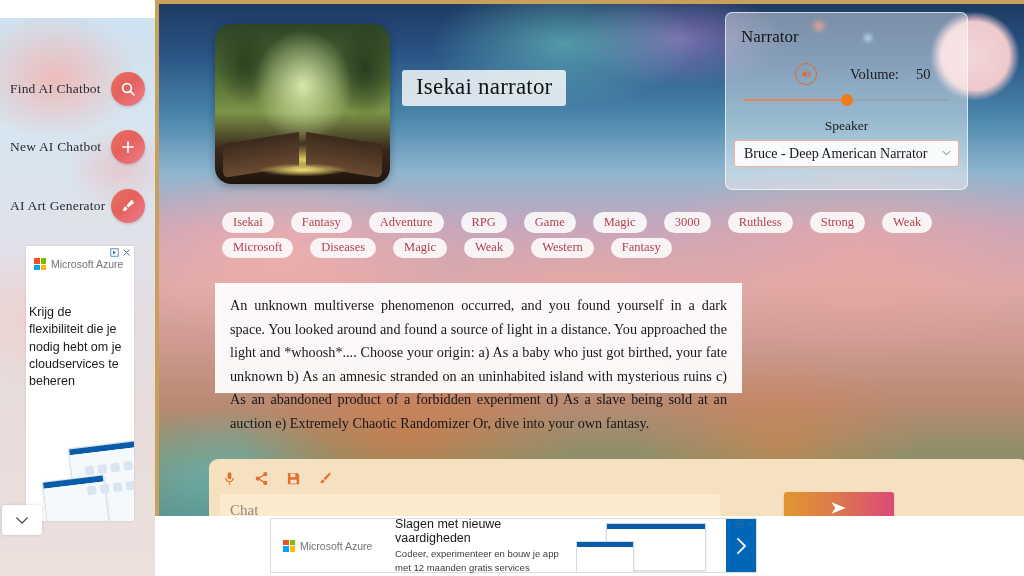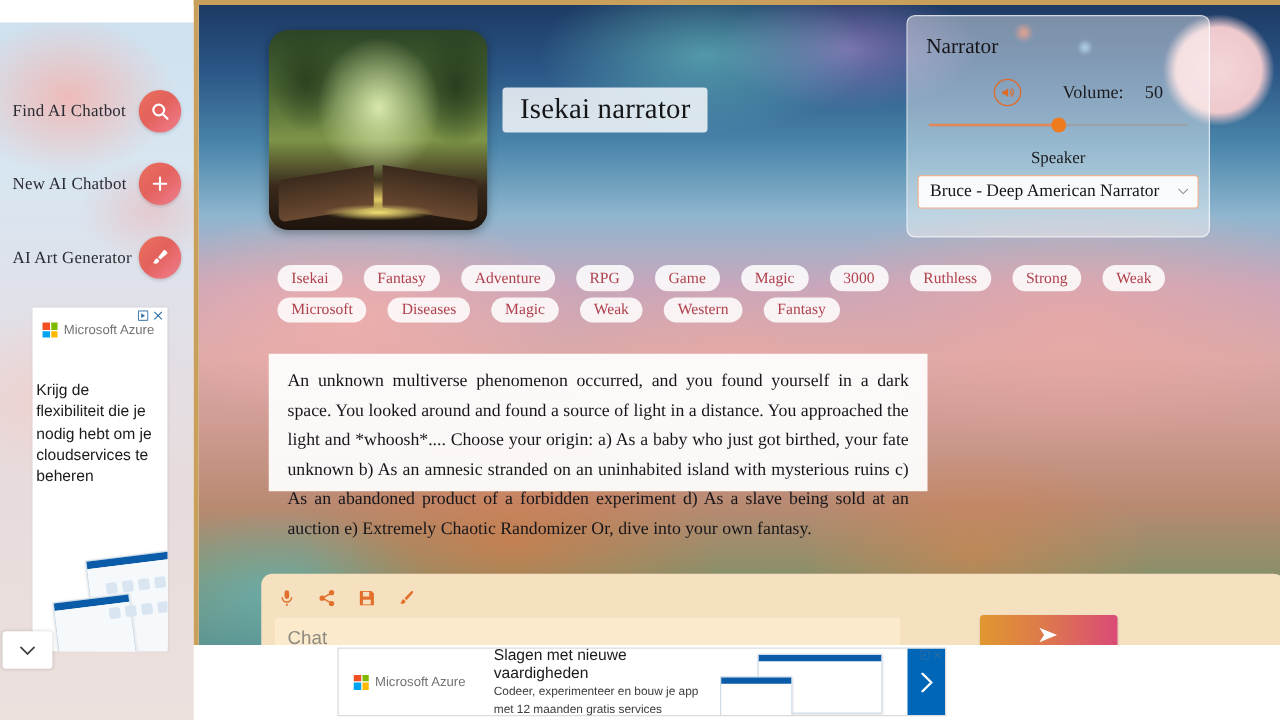--- a/index.html
+++ b/index.html
@@ -156,21 +156,21 @@
   #chatbar {
     position:absolute; left:50px; top:455px; width:819px; height:62px;
     background:#f5e0c0; border-radius:9px 9px 0 0;
   }
   #chat-tools { position:absolute; left:12px; top:11px; display:flex; gap:15px; align-items:center; }
   #chat-tools .tool { width:17px; height:17px; display:flex; align-items:center; justify-content:center; }
   #chat-tools svg { width:15px; height:15px; }
   #chat-input {
     position:absolute; left:11px; top:35px; width:500px; height:32px;
     background:#fbeacb; border:none; border-radius:3px;
-    font-family:Liberation Sans, sans-serif; font-size:15px; color:#701a75;
+    font-family:Liberation Serif, serif; font-size:15px; color:#701a75;
     padding:0 10px;
   }
   #chat-input::placeholder { color:#8d8a82; }
   #send-btn {
     position:absolute; left:575px; top:33px; width:110px; height:32px;
     background:linear-gradient(90deg,#e0972f 0%, #dd7a4b 45%, #da4a77 100%);
     border:none; border-radius:3px; display:flex; align-items:center; justify-content:center;
     box-shadow:0 1px 2px rgba(0,0,0,.18);
   }
   #send-btn svg { width:20px; height:16px; }

